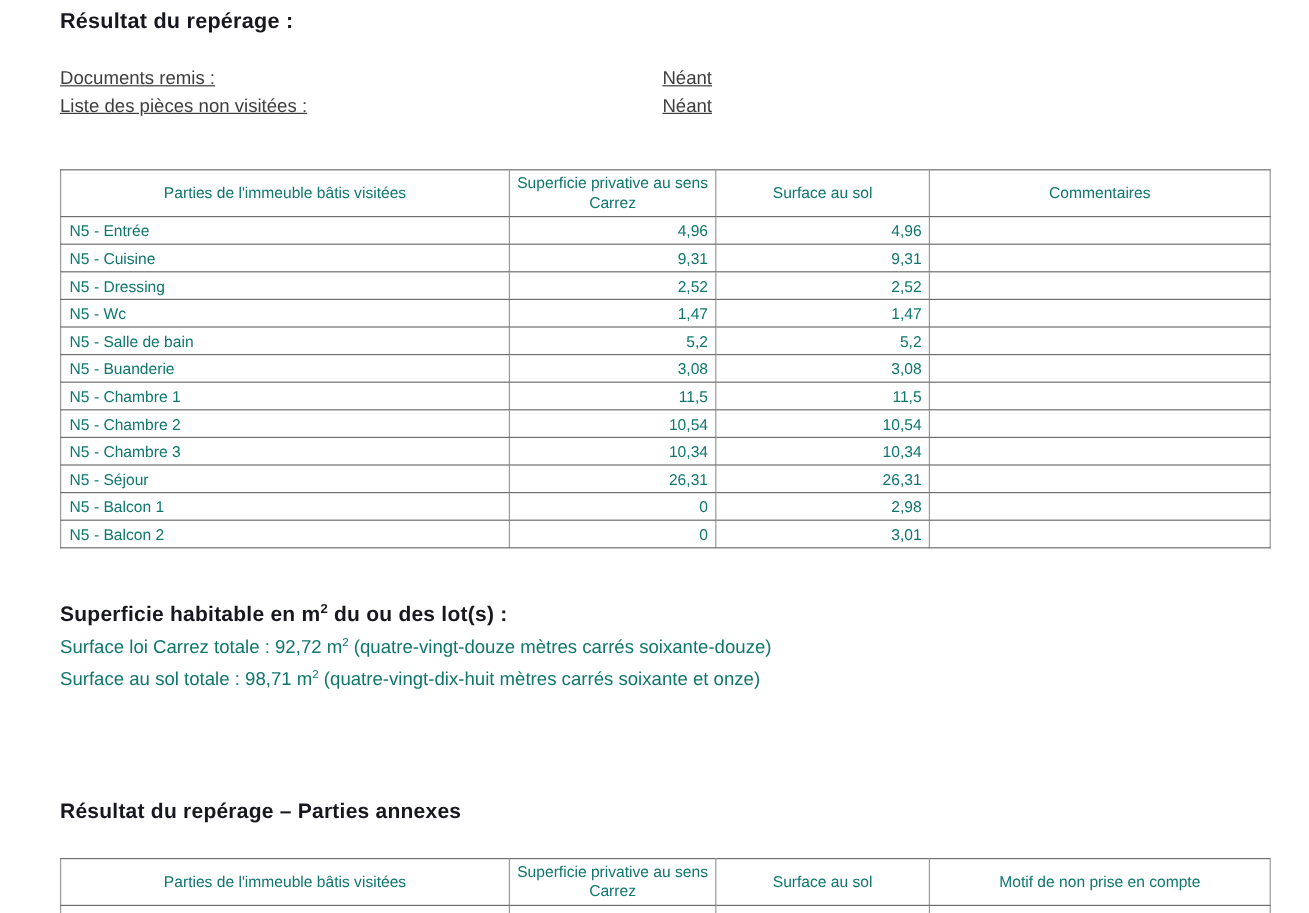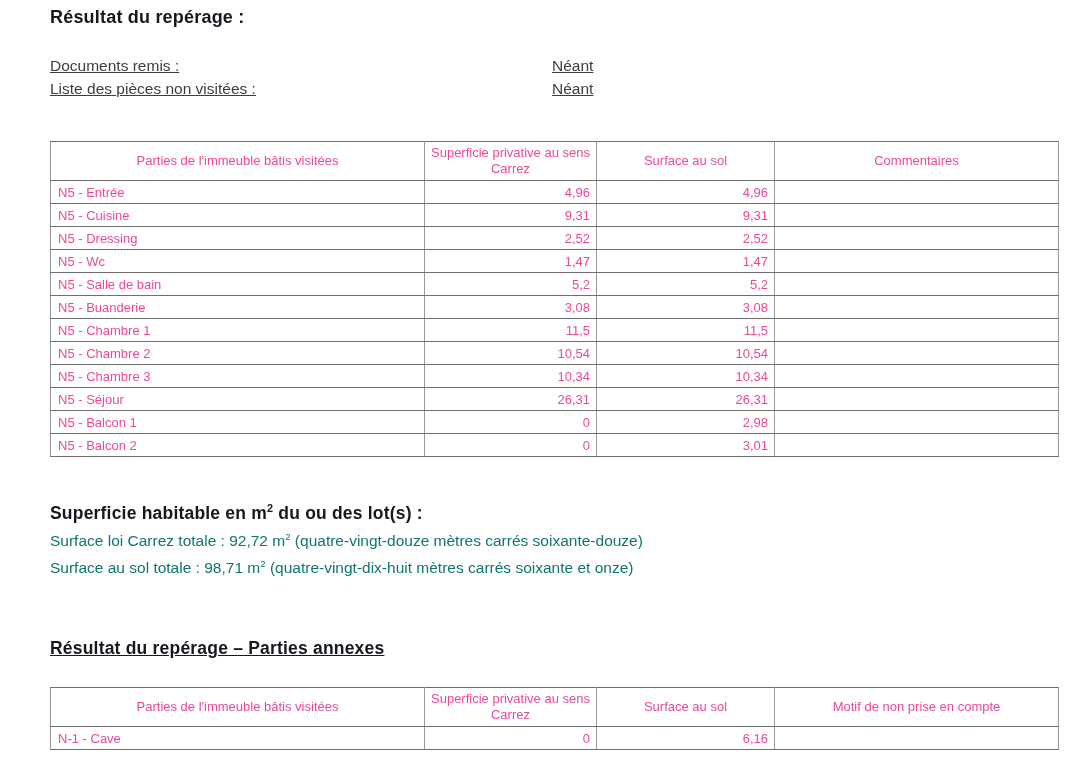--- a/index.html
+++ b/index.html
@@ -35,21 +35,21 @@
     color: #3d3d3d;
   }
   .info-label { width: 502px; }
   .info-value { }
 
   table.meas-table {
     border-collapse: collapse;
     table-layout: fixed;
     width: 1008px;
     font-size: 13px;
-    color: #ec4899;
+    color: #0f766e;
   }
   table.meas-table th, table.meas-table td {
     border-left: 1px solid #9a9a9a;
     border-right: 1px solid #9a9a9a;
     border-top: 1px solid #6f6f6f;
     border-bottom: 1px solid #6f6f6f;
     font-weight: normal;
     overflow: hidden;
   }
   table.meas-table th {
@@ -81,21 +81,21 @@
     color: #17171f;
     letter-spacing: 0.2px;
   }
   .summary-line {
     font-size: 15.5px;
     line-height: 23px;
     color: #0f766e;
   }
   sup.sq { font-size: 62%; font-weight: inherit; }
 
-  h2.section2-title { margin-top: 57px; text-decoration: underline; }
+  h2.section2-title { margin-top: 86px; }
   .t2 { margin-top: 27px; }
 </style>
 </head>
 <body>
 
 <div class="page">
 
   <h1 class="doc-title">Résultat du repérage :</h1>
 
   <div class="info-block">

